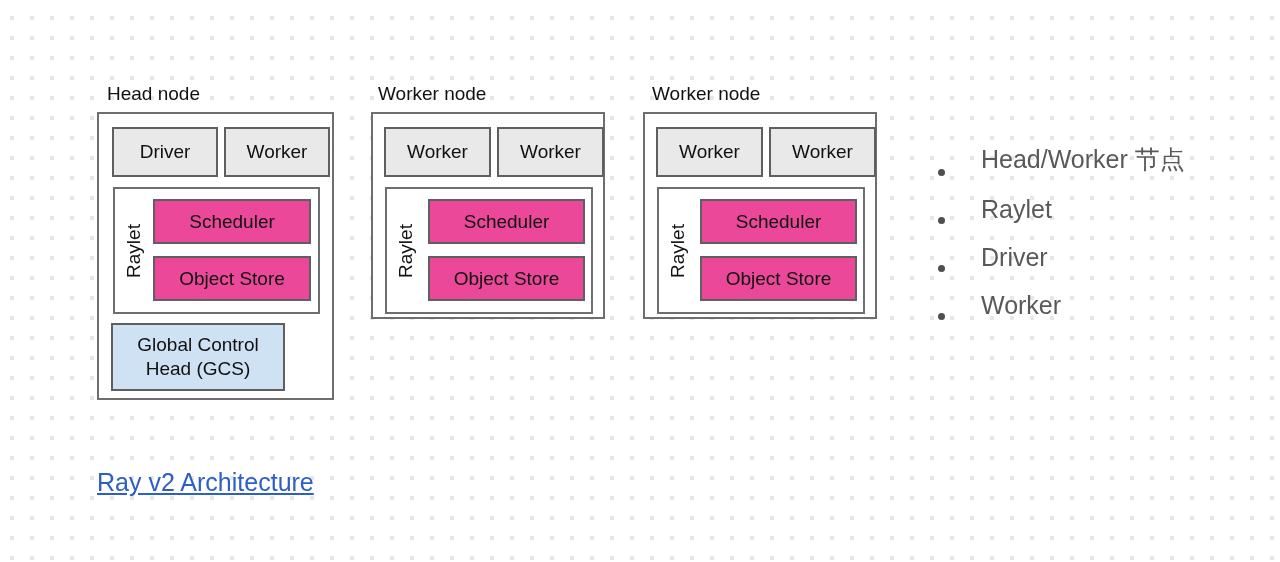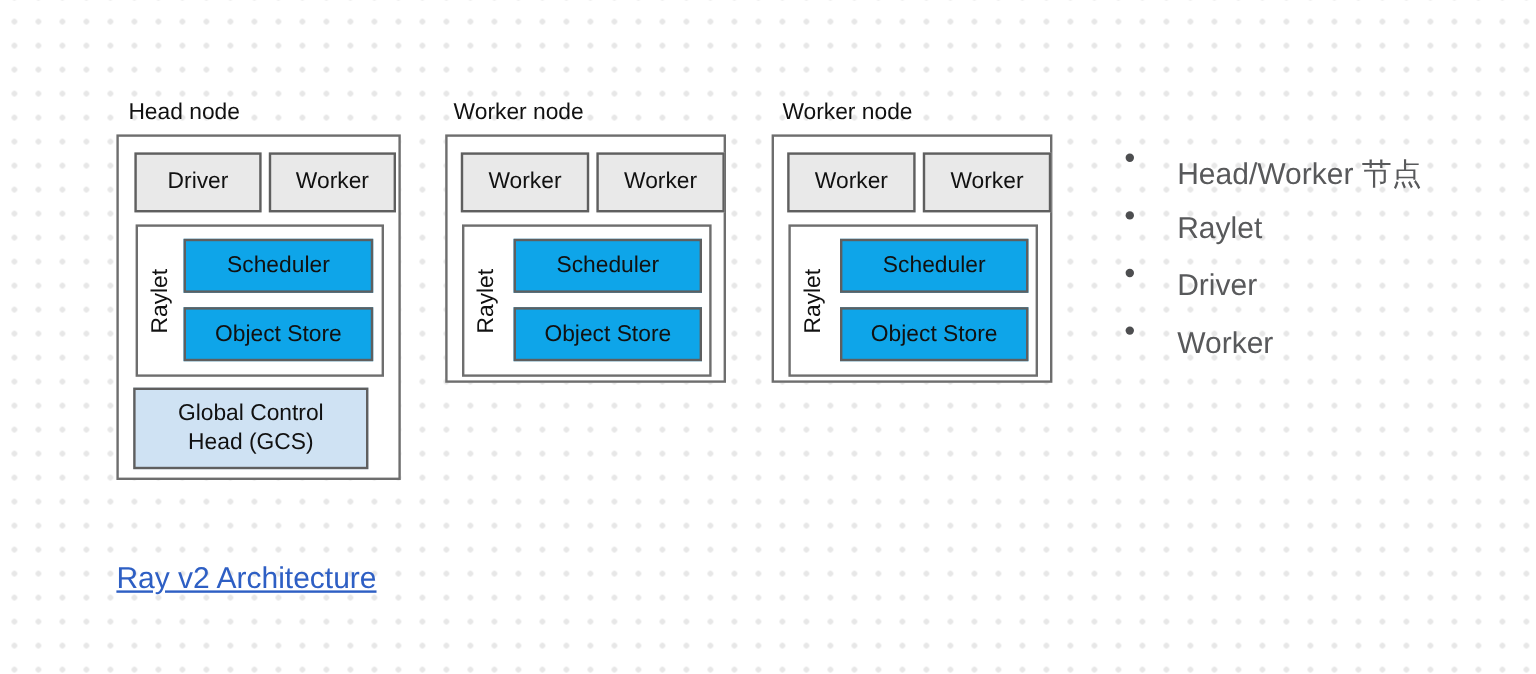--- a/index.html
+++ b/index.html
@@ -33,21 +33,21 @@
   .proc-box {
     position: absolute;
     border: 2px solid #5f5f5f;
     background: #e9e9e9;
     display: flex;
     align-items: center;
     justify-content: center;
     font-size: 19px;
     color: #111111;
   }
-  .proc-box.white { background: #0ea5e9; }
+  .proc-box.white { background: #ec4899; }
   .proc-box.blue  { background: #cfe2f3; flex-direction: column; line-height: 1.25; text-align: center; }
   .raylet {
     position: absolute;
     border: 2px solid #6e6e6e;
     background: #ffffff;
   }
   .raylet-side {
     position: absolute;
     left: 0; top: 0; bottom: 0;
     width: 38px;
@@ -63,21 +63,21 @@
   }
 
   
   #g-head .node-label { left: 107px; top: 83px; }
   #g-head .node-box   { left: 97px;  top: 112px; width: 237px; height: 288px; }
   #g-head .tb1 { left: 13px;  top: 13px; width: 106px; height: 50px; }
   #g-head .tb2 { left: 125px; top: 13px; width: 106px; height: 50px; }
   #g-head .raylet { left: 14px; top: 73px; width: 207px; height: 127px; }
   #g-head .rb1 { left: 38px; top: 10px; width: 158px; height: 45px; }
   #g-head .rb2 { left: 38px; top: 67px; width: 158px; height: 45px; }
-  #g-head .gcs { left: 12px; top: 209px; width: 196px; height: 68px; }
+  #g-head .gcs { left: 12px; top: 209px; width: 174px; height: 68px; }
 
   
   #g-w1 .node-label { left: 378px; top: 83px; }
   #g-w1 .node-box   { left: 371px; top: 112px; width: 234px; height: 207px; }
   
   #g-w2 .node-label { left: 652px; top: 83px; }
   #g-w2 .node-box   { left: 643px; top: 112px; width: 234px; height: 207px; }
   .worker-node .tb1 { left: 11px;  top: 13px; width: 107px; height: 50px; }
   .worker-node .tb2 { left: 124px; top: 13px; width: 107px; height: 50px; }
   .worker-node .raylet { left: 12px; top: 73px; width: 208px; height: 127px; }
@@ -86,21 +86,21 @@
 
   
   .bullets {
     position: absolute;
     left: 930px; top: 128px;
     list-style: none;
   }
   .bullets li {
     height: 48px;
     display: flex;
-    align-items: flex-start;
+    align-items: flex-end;
     color: #58595b;
     font-size: 25px;
   }
   .bullet-dot {
     width: 7px; height: 7px;
     border-radius: 50%;
     background: #4d4e50;
     margin-left: 8px;
     margin-right: 36px;
     flex: 0 0 auto;

